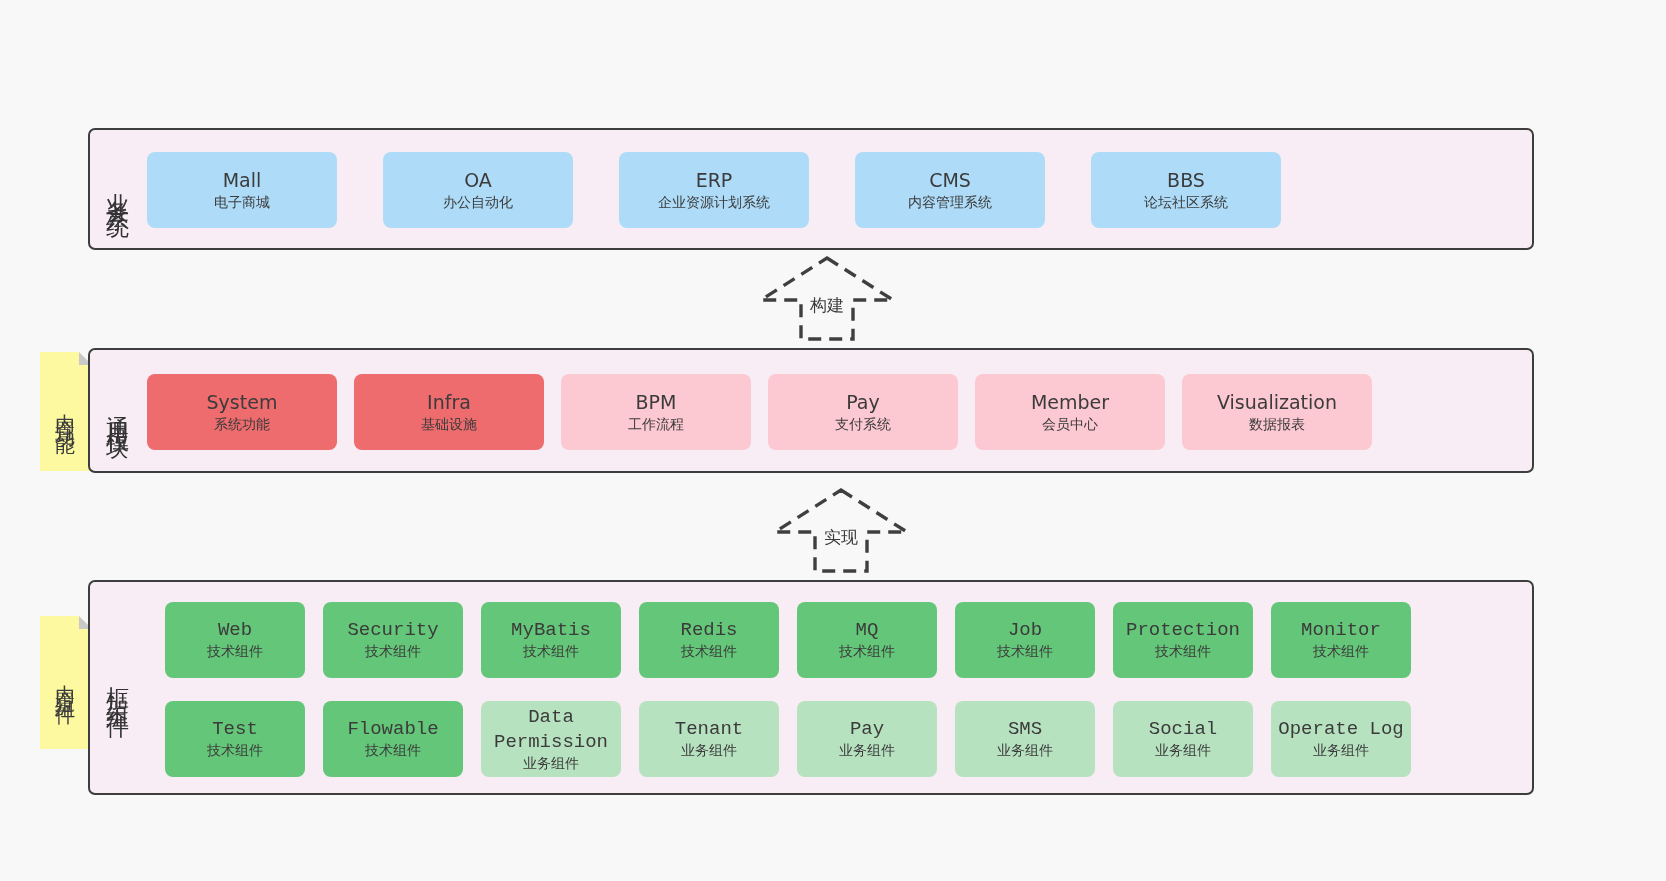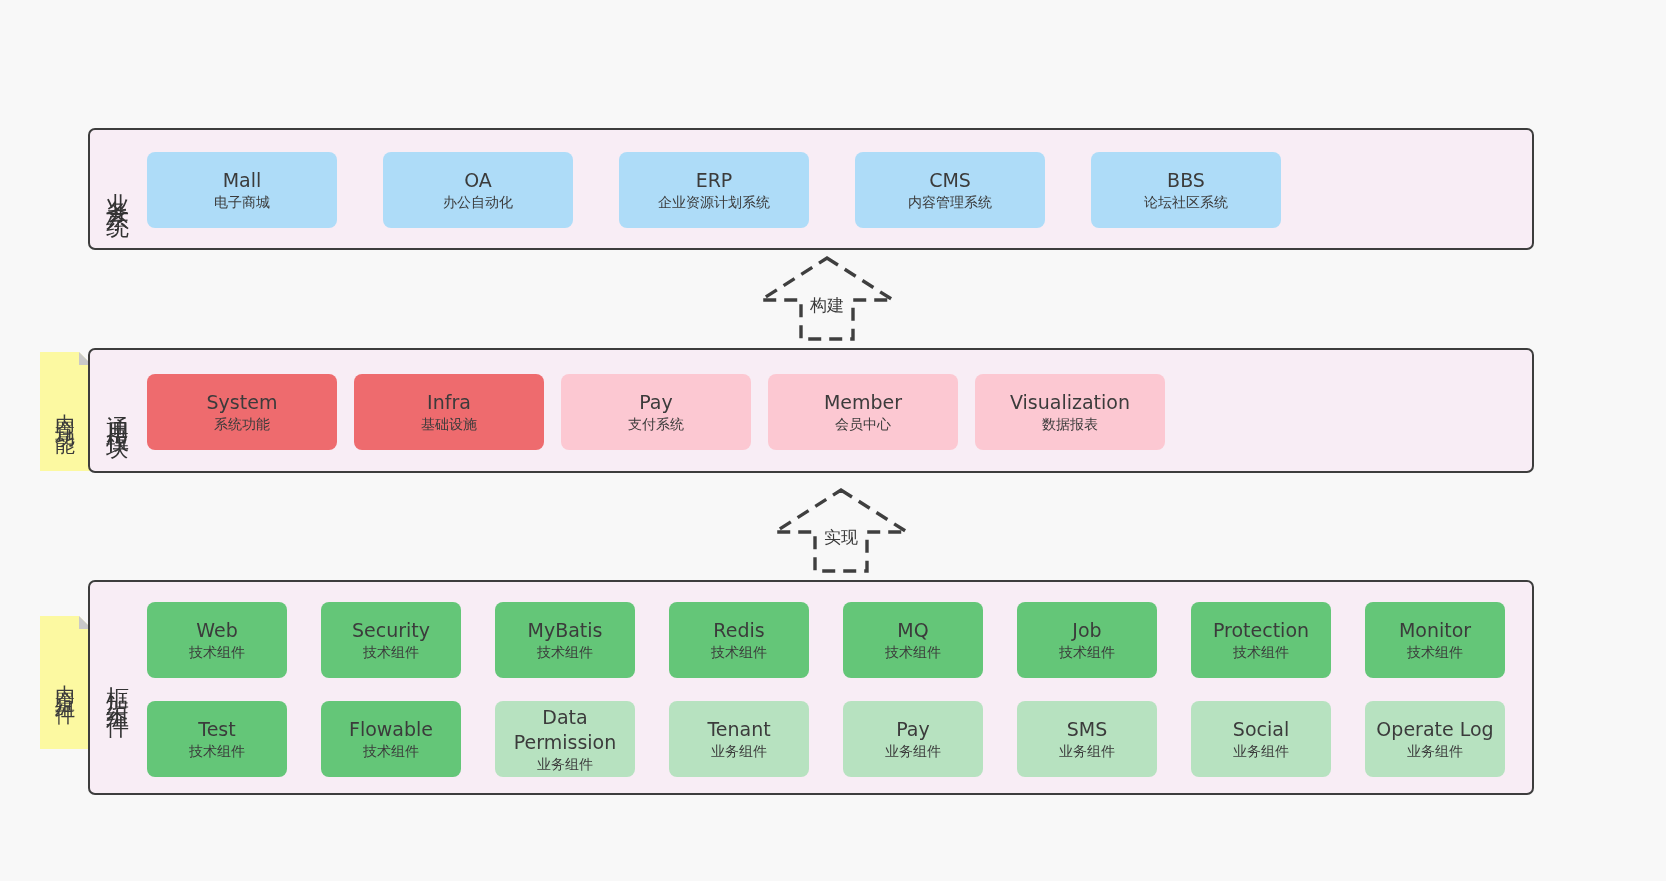--- a/index.html
+++ b/index.html
@@ -24,21 +24,21 @@
   .panel-modules{top:348px;height:125px;}
   .panel-components{top:580px;height:215px;}
   .side-label{position:absolute;left:13px;top:50%;transform:translateY(-50%);
         writing-mode:vertical-rl;text-orientation:upright;font-size:23px;letter-spacing:7px;
         color:#333;white-space:nowrap;}
   .panel-components .side-label{letter-spacing:10px;}
 
   
   .box-row{position:absolute;display:flex;}
   .row-wide{left:57px;gap:46px;}
-  .row-sm{left:57px;gap:34px;}
+  .row-sm{left:75px;gap:18px;font-family:Liberation Mono, monospace;}
   .panel-business .box-row{top:22px;}
   .panel-modules .box-row{top:24px;gap:17px;}
   .panel-components .row-1{top:20px;}
   .panel-components .row-2{top:119px;justify-content:flex-end;}
 
   .box{width:190px;height:76px;border-radius:8px;display:flex;flex-direction:column;
        align-items:center;justify-content:center;text-align:center;box-sizing:border-box;padding:2px 6px;}
   .row-sm .box{width:140px;}
   .box .t{font-size:19px;line-height:1.32;}
   .box .s{font-size:14px;line-height:1.32;}
@@ -102,20 +102,24 @@
     <div class="box-row row-wide">
       <div class="box red">
         <div class="t">System</div>
         <div class="s">系统功能</div>
       </div>
       <div class="box red">
         <div class="t">Infra</div>
         <div class="s">基础设施</div>
       </div>
       <div class="box pink">
+        <div class="t">BPM</div>
+        <div class="s">工作流程</div>
+      </div>
+      <div class="box pink">
         <div class="t">Pay</div>
         <div class="s">支付系统</div>
       </div>
       <div class="box pink">
         <div class="t">Member</div>
         <div class="s">会员中心</div>
       </div>
       <div class="box pink">
         <div class="t">Visualization</div>
         <div class="s">数据报表</div>

